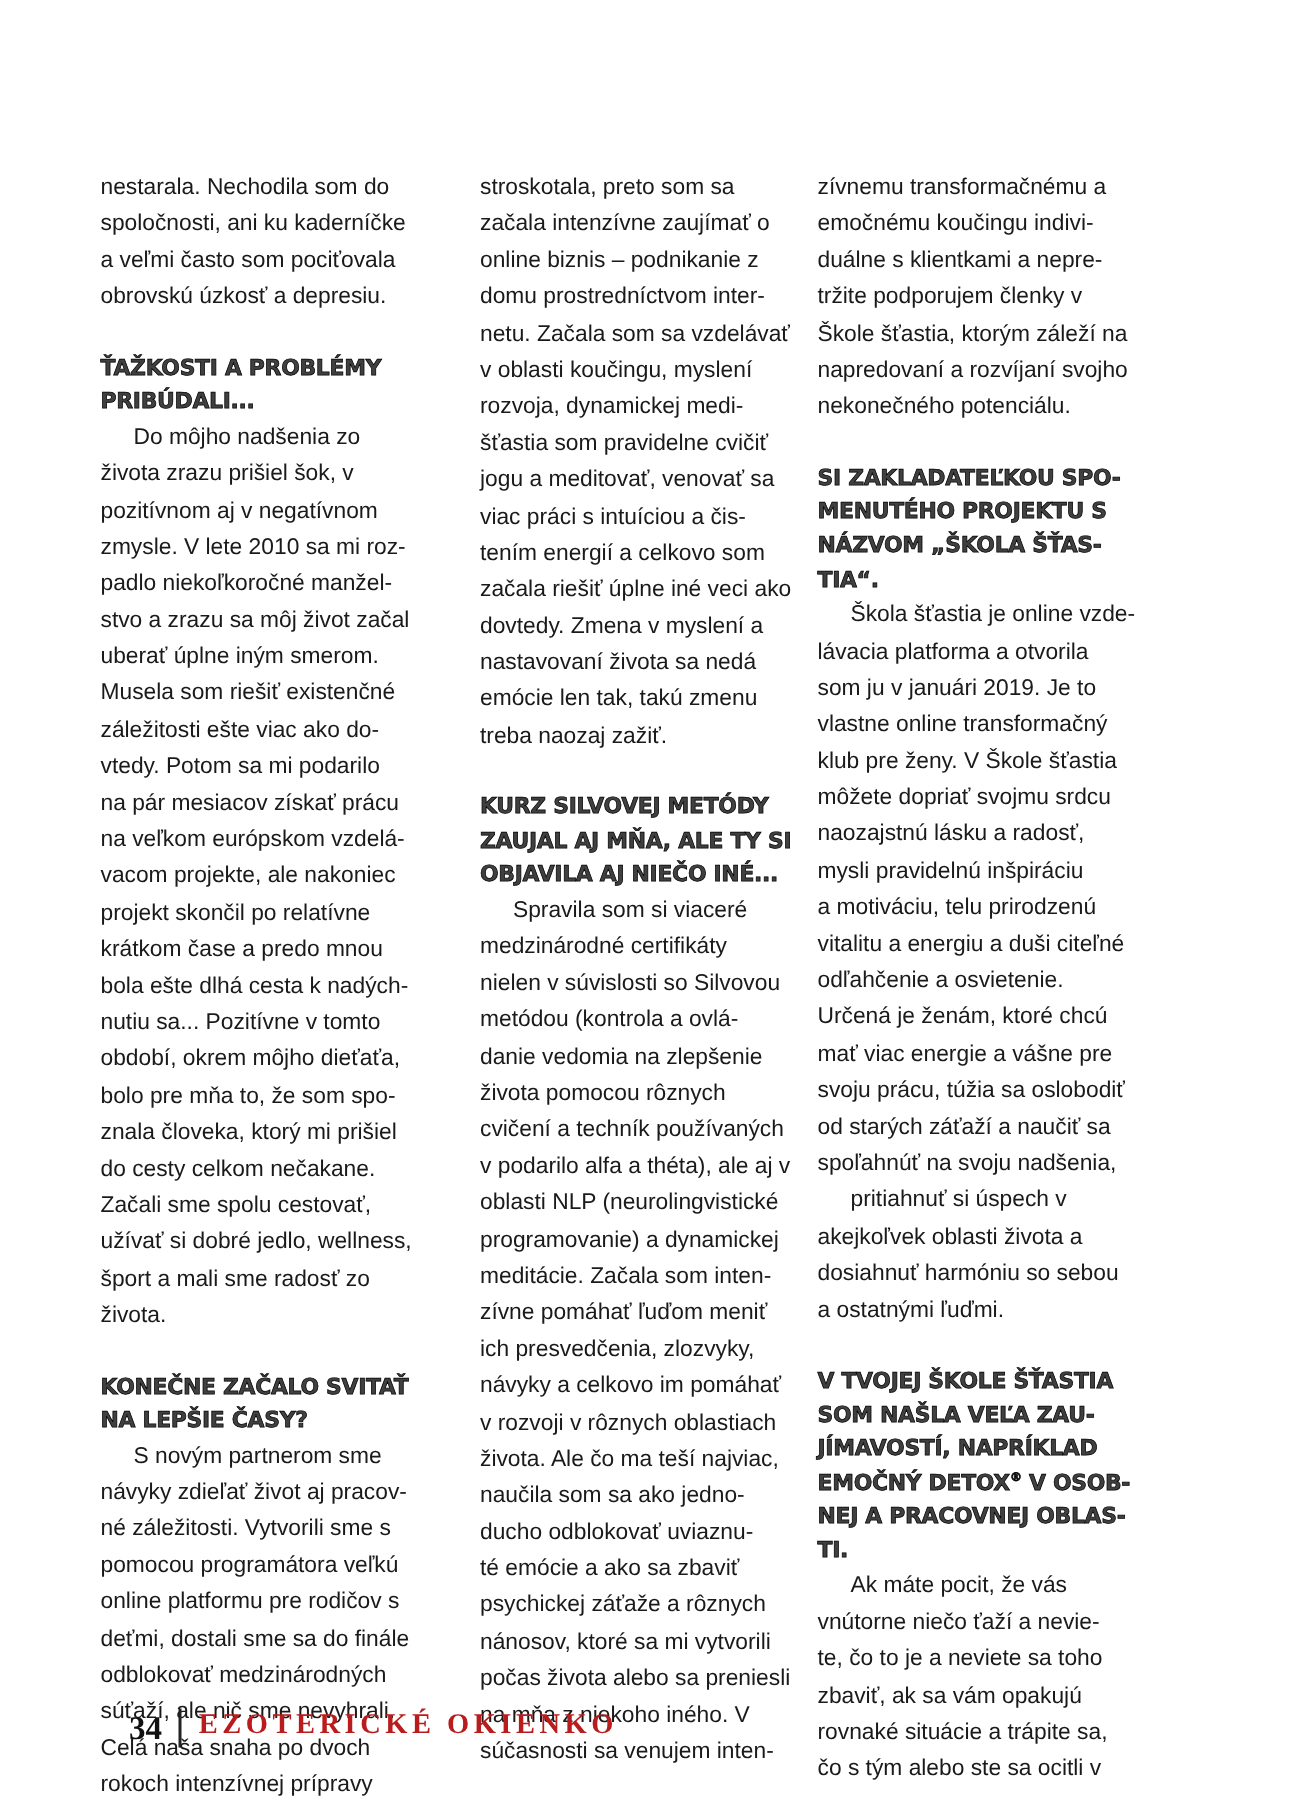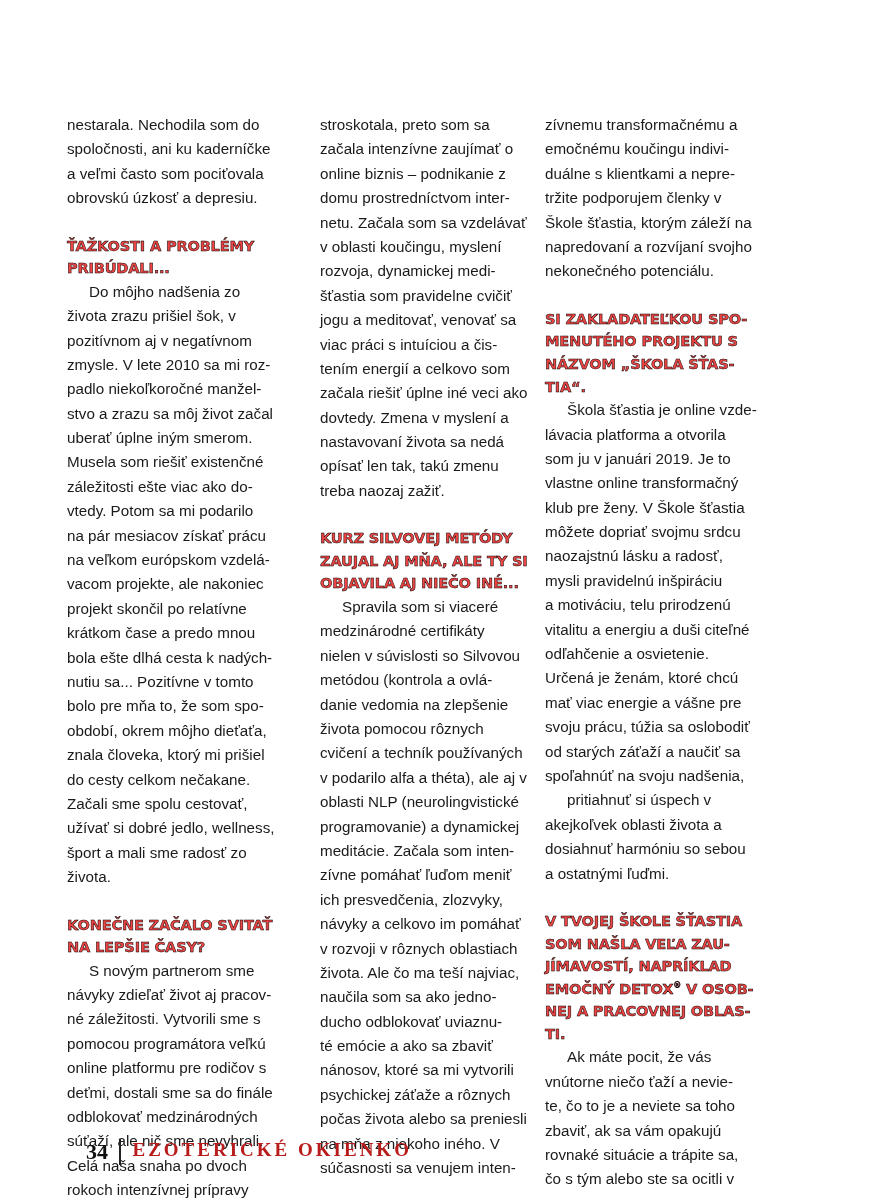--- a/index.html
+++ b/index.html
@@ -3,21 +3,21 @@
 <meta charset="utf-8">
 <style>
   html, body { margin: 0; padding: 0; background: #ffffff; }
   body { width: 871px; height: 1200px; position: relative; overflow: hidden; color: #1a1a1a; }
   .col { position: absolute; top: 113px; width: 232px; font-family: "Liberation Sans", sans-serif; font-size: 15.2px; line-height: 24.4px; }
   .col1 { left: 67px; }
   .col2 { left: 320px; }
   .col3 { left: 545px; }
   .line { display: block; white-space: nowrap; height: 24.4px; }
   .indent { padding-left: 22px; }
-  .head { display: block; white-space: nowrap; font-family: "DejaVu Sans", sans-serif; font-weight: 900; font-size: 14.6px; line-height: 22.6px; letter-spacing: -0.2px; color: #ef4444; text-transform: uppercase; -webkit-text-stroke: 0.5px #000; }
+  .head { display: block; white-space: nowrap; font-family: "DejaVu Sans", sans-serif; font-weight: 900; font-size: 14.6px; line-height: 22.6px; letter-spacing: -0.2px; color: #404040; text-transform: uppercase; -webkit-text-stroke: 0.5px #000; }
   .gap { display: block; height: 24px; }
   .sup { font-size: 8px; vertical-align: super; line-height: 0; }
   .footer { position: absolute; left: 86px; top: 1139px; font-family: "Liberation Serif", serif; display: flex; }
   .page-num { font-size: 22px; font-weight: bold; color: #111; }
   .divider { width: 1.5px; height: 26px; background: #222; margin: 0 12px 0 11px; }
   .section-name { font-size: 19px; letter-spacing: 3px; color: #b91c1c; font-weight: bold; }
 </style>
 </head>
 <body>
 
@@ -44,22 +44,22 @@
     <span class="line">Musela som riešiť existenčné</span>
     <span class="line">záležitosti ešte viac ako do-</span>
     <span class="line">vtedy. Potom sa mi podarilo</span>
     <span class="line">na pár mesiacov získať prácu</span>
     <span class="line">na veľkom európskom vzdelá-</span>
     <span class="line">vacom projekte, ale nakoniec</span>
     <span class="line">projekt skončil po relatívne</span>
     <span class="line">krátkom čase a predo mnou</span>
     <span class="line">bola ešte dlhá cesta k nadých-</span>
     <span class="line">nutiu sa... Pozitívne v tomto</span>
+    <span class="line">období, okrem môjho dieťaťa,</span>
     <span class="line">bolo pre mňa to, že som spo-</span>
-    <span class="line">období, okrem môjho dieťaťa,</span>
     <span class="line">znala človeka, ktorý mi prišiel</span>
     <span class="line">do cesty celkom nečakane.</span>
     <span class="line">Začali sme spolu cestovať,</span>
     <span class="line">užívať si dobré jedlo, wellness,</span>
     <span class="line">šport a mali sme radosť zo</span>
     <span class="line">života.</span>
   </div>
   <span class="gap"></span>
   <div>
     <span class="head">KONEČNE ZAČALO SVITAŤ</span>
@@ -88,21 +88,21 @@
     <span class="line">netu. Začala som sa vzdelávať</span>
     <span class="line">v oblasti koučingu, myslení</span>
     <span class="line">rozvoja, dynamickej medi-</span>
     <span class="line">šťastia som pravidelne cvičiť</span>
     <span class="line">jogu a meditovať, venovať sa</span>
     <span class="line">viac práci s intuíciou a čis-</span>
     <span class="line">tením energií a celkovo som</span>
     <span class="line">začala riešiť úplne iné veci ako</span>
     <span class="line">dovtedy. Zmena v myslení a</span>
     <span class="line">nastavovaní života sa nedá</span>
-    <span class="line">opísať len tak, takú zmenu</span>
+    <span class="line">emócie len tak, takú zmenu</span>
     <span class="line">treba naozaj zažiť.</span>
   </div>
   <span class="gap"></span>
   <div>
     <span class="head">KURZ SILVOVEJ METÓDY</span>
     <span class="head">ZAUJAL AJ MŇA, ALE TY SI</span>
     <span class="head">OBJAVILA AJ NIEČO INÉ...</span>
   </div>
   <div>
     <span class="line indent">Spravila som si viaceré</span>
@@ -117,22 +117,22 @@
     <span class="line">programovanie) a dynamickej</span>
     <span class="line">meditácie. Začala som inten-</span>
     <span class="line">zívne pomáhať ľuďom meniť</span>
     <span class="line">ich presvedčenia, zlozvyky,</span>
     <span class="line">návyky a celkovo im pomáhať</span>
     <span class="line">v rozvoji v rôznych oblastiach</span>
     <span class="line">života. Ale čo ma teší najviac,</span>
     <span class="line">naučila som sa ako jedno-</span>
     <span class="line">ducho odblokovať uviaznu-</span>
     <span class="line">té emócie a ako sa zbaviť</span>
+    <span class="line">psychickej záťaže a rôznych</span>
     <span class="line">nánosov, ktoré sa mi vytvorili</span>
-    <span class="line">psychickej záťaže a rôznych</span>
     <span class="line">počas života alebo sa preniesli</span>
     <span class="line">na mňa z niekoho iného. V</span>
     <span class="line">súčasnosti sa venujem inten-</span>
   </div>
 </div>
 
 <div class="col col3">
   <div>
     <span class="line">zívnemu transformačnému a</span>
     <span class="line">emočnému koučingu indivi-</span>

